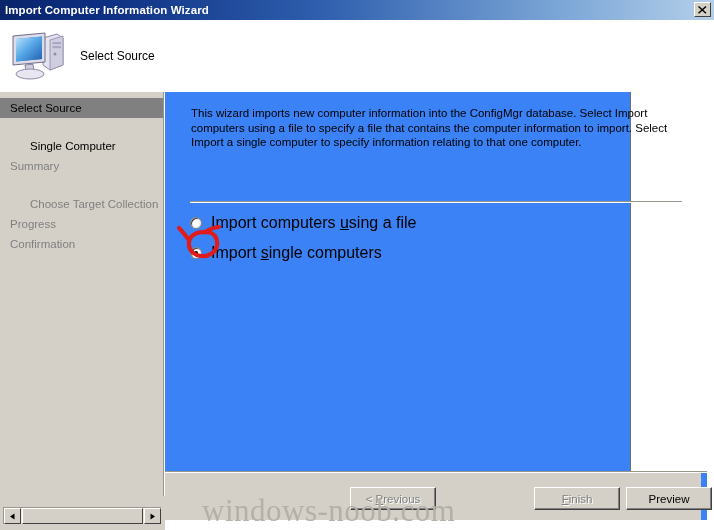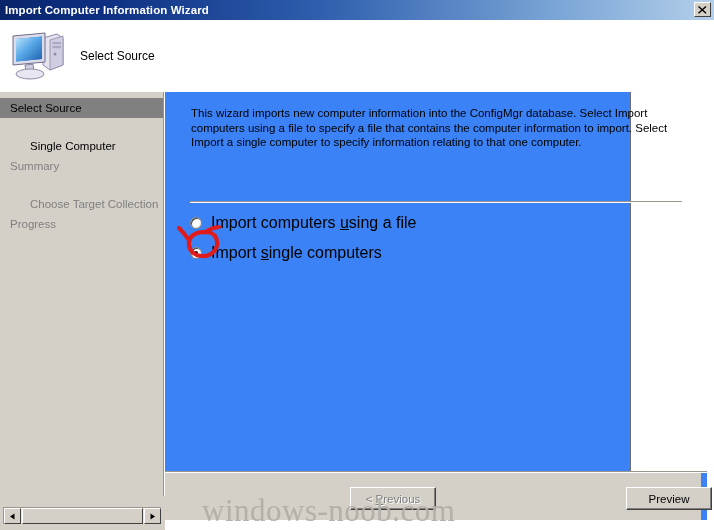--- a/index.html
+++ b/index.html
@@ -315,20 +315,23 @@
       </div>
       <div class="nav-item">
         <span>Summary</span>
       </div>
       <div class="nav-item indent">
         <span>Choose Target Collection</span>
       </div>
       <div class="nav-item">
         <span>Progress</span>
       </div>
+      <div class="nav-item">
+        <span>Confirmation</span>
+      </div>
     </div>
 
     <div id="content">
       <div id="content-inner">
         <div id="intro-text">This wizard imports new computer information into the ConfigMgr database. Select Import computers using a file to specify a file that contains the computer information to import. Select Import a single computer to specify information relating to that one computer.</div>
       </div>
 
       <div id="separator"></div>
 
       <div id="radio-group">
@@ -348,20 +351,23 @@
     <path d="M30 11 C38 11 42 17 41 24 C40 31 33 36 25 35 C17 34 12 28 13 21 C14 14 21 10.5 29 11.2" stroke="#e01b1b" stroke-width="4.2" fill="none" stroke-linecap="round"></path>
     <path d="M13 19 C10 15 7 11 3 7" stroke="#e01b1b" stroke-width="4.2" fill="none" stroke-linecap="round"></path>
     <path d="M30 10.5 C34 8 38 6.5 43 6" stroke="#e01b1b" stroke-width="4.2" fill="none" stroke-linecap="round"></path>
   </svg>
 
   <div id="buttonbar-sep"></div>
   <div id="buttonbar">
     <div class="wbtn disabled" style="left:185px;">
       <span><span>&lt; </span><u>P</u><span>revious</span></span>
     </div>
+    <div class="wbtn disabled" style="left:369px;">
+      <span><span></span><u>F</u><span>inish</span></span>
+    </div>
     <div class="wbtn" style="left:461px;">
       <span>Preview</span>
     </div>
   </div>
 
   <div id="bottom-strip">
     <div id="hscroll">
       <div class="sb-arrow">
         <svg width="7" height="7" viewBox="0 0 7 7">
           <path d="M5.5 0.5 L5.5 6.5 L1 3.5 Z" fill="#000000"></path>

